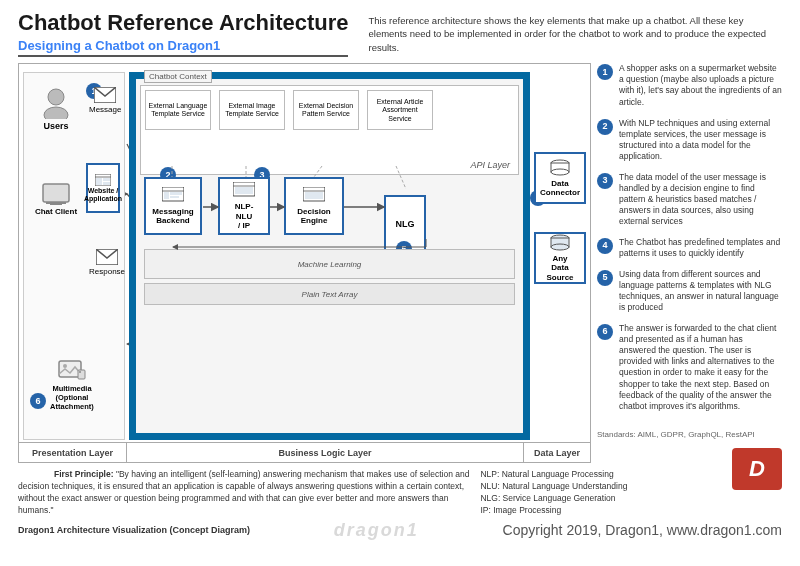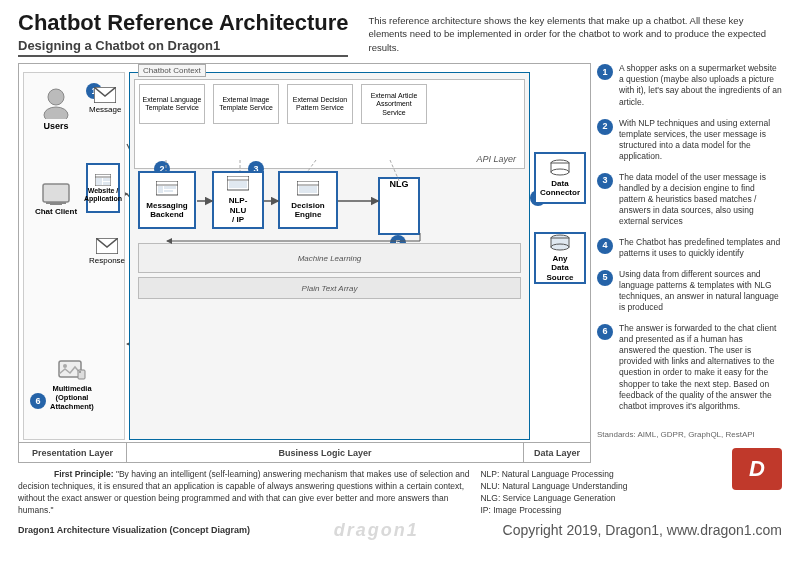--- a/index.html
+++ b/index.html
@@ -33,21 +33,21 @@
     }
     .main-title {
       font-size: 22px;
       font-weight: bold;
       color: #1a1a1a;
       line-height: 1.2;
     }
     .sub-title {
       font-size: 13px;
       font-weight: bold;
-      color: #404040;
+      color: #3b82f6;
       border-bottom: 2px solid #555;
       padding-bottom: 2px;
       margin-top: 2px;
     }
     .header-desc {
       flex: 1;
       font-size: 9.5px;
       color: #333;
       line-height: 1.4;
       padding-top: 4px;
@@ -301,21 +301,21 @@
           <svg width="16" height="12" style="display:block;margin:0 auto 1px;">
             <rect x="0" y="0" width="16" height="12" rx="1" fill="#fff" stroke="#555" stroke-width="1"></rect>
             <line x1="0" y1="3" x2="16" y2="3" stroke="#555" stroke-width="0.8"></line>
             <rect x="1" y="4" width="6" height="7" fill="#e0e8f0"></rect>
             <rect x="8" y="4" width="7" height="3" fill="#e0e8f0"></rect>
             <rect x="8" y="8" width="7" height="3" fill="#e0e8f0"></rect>
           </svg>
           <div style="font-size:7px;font-weight:bold;text-align:center;line-height:1.2;">Website /<br>Application</div>
         </div>
 
-        <div style="position:absolute;top:165px;left:65px;text-align:right;">
+        <div style="position:absolute;top:176px;left:65px;text-align:right;">
           <svg width="22" height="16" style="display:block;margin:0 auto;">
             <rect x="0" y="0" width="22" height="16" fill="#fff" stroke="#555" stroke-width="1.5"></rect>
             <polyline points="0,0 11,9 22,0" fill="none" stroke="#555" stroke-width="1.5"></polyline>
           </svg>
           <div style="font-size:8px;margin-top:2px;">Response</div>
         </div>
 
         <div class="badge" style="bottom:30px;left:6px;">6</div>
 
         <div style="position:absolute;bottom:28px;left:22px;width:52px;text-align:center;">
@@ -323,21 +323,21 @@
             <rect x="1" y="1" width="22" height="16" rx="2" fill="#eee" stroke="#888" stroke-width="1.5"></rect>
             <circle cx="7" cy="6" r="2" fill="#aaa"></circle>
             <polyline points="1,14 7,9 12,13 17,7 23,14" fill="none" stroke="#aaa" stroke-width="1.5"></polyline>
             <rect x="20" y="10" width="7" height="9" rx="1" fill="#ddd" stroke="#888" stroke-width="1"></rect>
             <circle cx="22" cy="12" r="1" fill="#888"></circle>
           </svg>
           <div style="font-size:7.5px;font-weight:bold;line-height:1.2;text-align:center;">Multimedia<br>(Optional<br>Attachment)</div>
         </div>
       </div>
 
-      <div style="position:absolute;top:8px;left:110px;right:60px;bottom:22px;border:1px solid #0369a1;background:#f5f5f5;">
+      <div style="position:absolute;top:8px;left:110px;right:60px;bottom:22px;border:7px solid #0369a1;background:#f5f5f5;">
         <div style="position:absolute;top:-9px;left:8px;background:#f5f5f5;border:1px solid #aaa;font-size:8px;padding:1px 4px;color:#555;">Chatbot Context</div>
 
         <div style="position:absolute;top:6px;left:4px;right:4px;height:90px;border:1px solid #bbb;background:#fff;">
 
           <div style="position:absolute;top:4px;left:4px;width:66px;height:40px;border:1px solid #bbb;background:#fff;font-size:7px;text-align:center;display:flex;align-items:center;justify-content:center;padding:2px;line-height:1.2;">External Language<br>Template Service</div>
           <div style="position:absolute;top:4px;left:78px;width:66px;height:40px;border:1px solid #bbb;background:#fff;font-size:7px;text-align:center;display:flex;align-items:center;justify-content:center;padding:2px;line-height:1.2;">External Image<br>Template Service</div>
           <div style="position:absolute;top:4px;left:152px;width:66px;height:40px;border:1px solid #bbb;background:#fff;font-size:7px;text-align:center;display:flex;align-items:center;justify-content:center;padding:2px;line-height:1.2;">External Decision<br>Pattern Service</div>
           <div style="position:absolute;top:4px;left:226px;width:66px;height:40px;border:1px solid #bbb;background:#fff;font-size:7px;text-align:center;display:flex;align-items:center;justify-content:center;padding:2px;line-height:1.2;">External Article<br>Assortment Service</div>
 
           <div style="position:absolute;bottom:4px;right:8px;font-size:9px;color:#555;font-style:italic;">API Layer</div>
@@ -369,21 +369,21 @@
 
         <div style="position:absolute;top:98px;left:148px;width:60px;height:58px;border:2px solid #2563a8;background:#fff;display:flex;flex-direction:column;align-items:center;justify-content:center;">
           <svg width="22" height="18" style="display:block;margin:0 auto 2px;">
             <rect x="0" y="0" width="22" height="14" rx="1" fill="#fff" stroke="#555" stroke-width="1.2"></rect>
             <line x1="0" y1="4" x2="22" y2="4" stroke="#555" stroke-width="0.8"></line>
             <rect x="2" y="5" width="18" height="7" fill="#e0e8f0"></rect>
           </svg>
           <div style="font-size:8px;font-weight:bold;text-align:center;line-height:1.2;">Decision<br>Engine</div>
         </div>
 
-        <div style="position:absolute;top:104px;left:248px;width:42px;height:58px;border:2px solid #2563a8;background:#fff;display:flex;flex-direction:column;align-items:center;">
+        <div style="position:absolute;top:116px;left:248px;width:42px;height:58px;border:2px solid #2563a8;background:#fff;display:flex;flex-direction:column;align-items:center;justify-content:center;">
           <div style="font-size:9px;font-weight:bold;text-align:center;">NLG</div>
         </div>
 
         <div class="badge" style="top:162px;left:260px;">5</div>
 
         <div style="position:absolute;top:170px;left:8px;right:8px;height:30px;border:1px solid #bbb;background:#f0f0f0;display:flex;align-items:center;justify-content:center;font-size:8px;color:#555;font-style:italic;">
           <span>Machine Learning</span>
         </div>
 
         <div style="position:absolute;top:204px;left:8px;right:8px;height:22px;border:1px solid #bbb;background:#e8e8e8;display:flex;align-items:center;justify-content:center;font-size:8px;color:#555;font-style:italic;">

